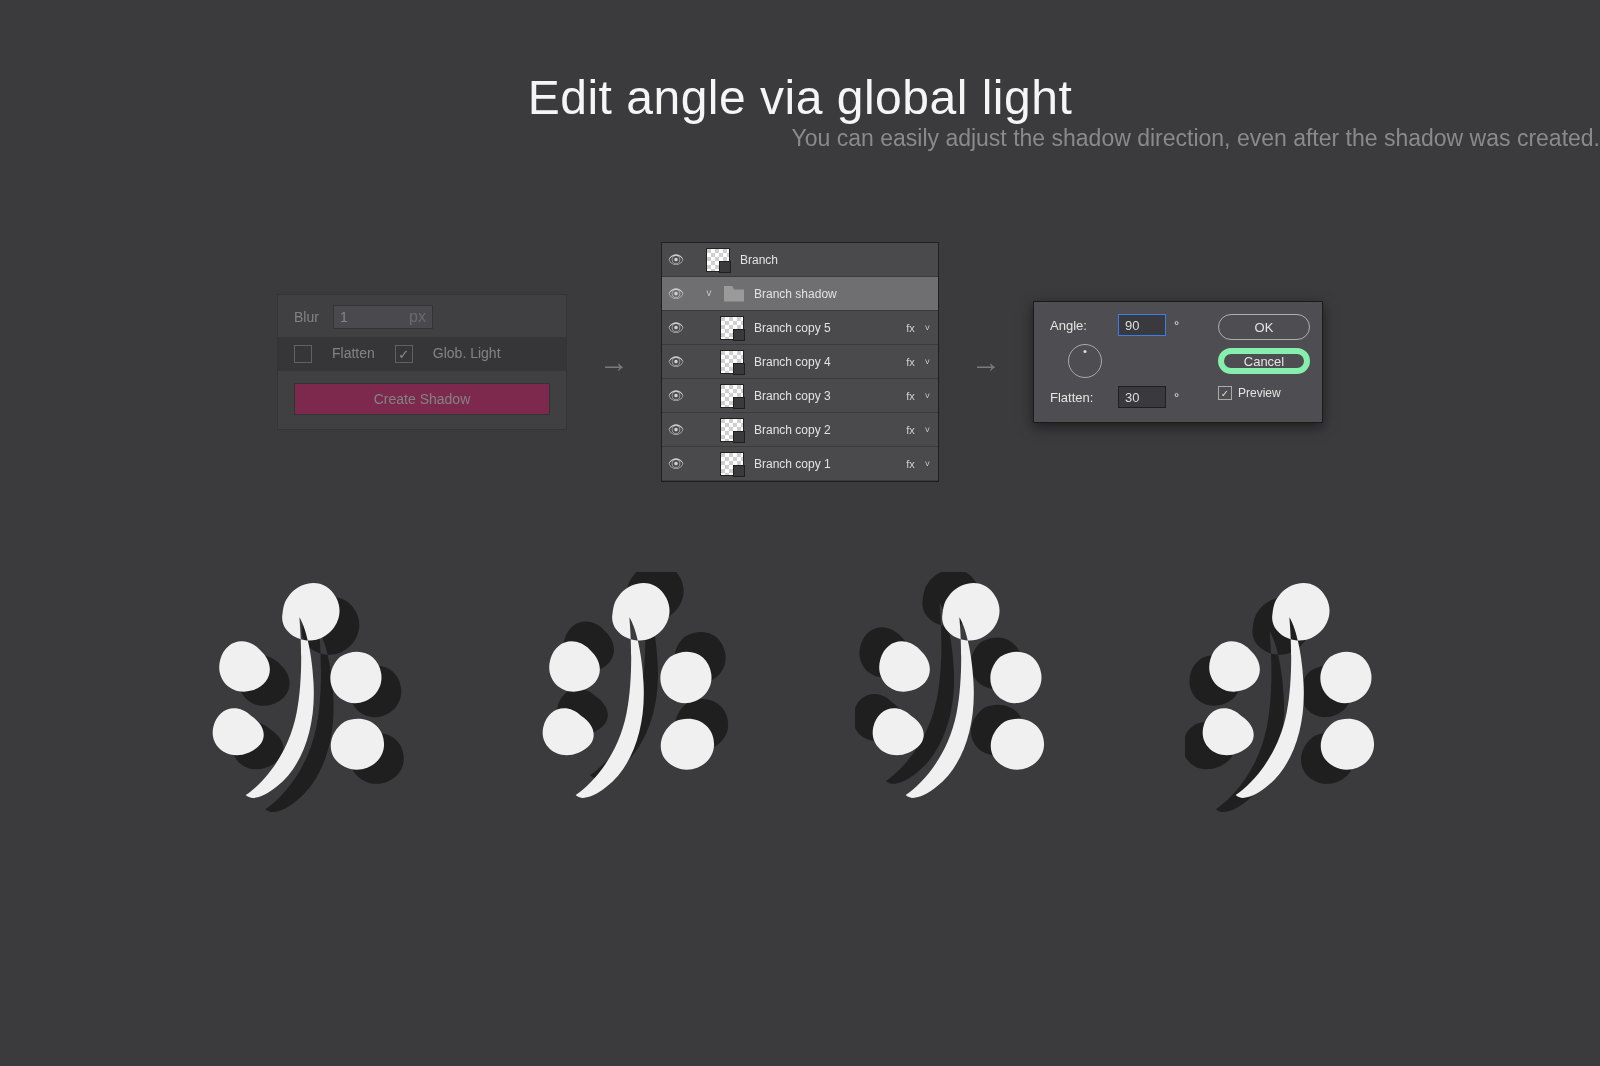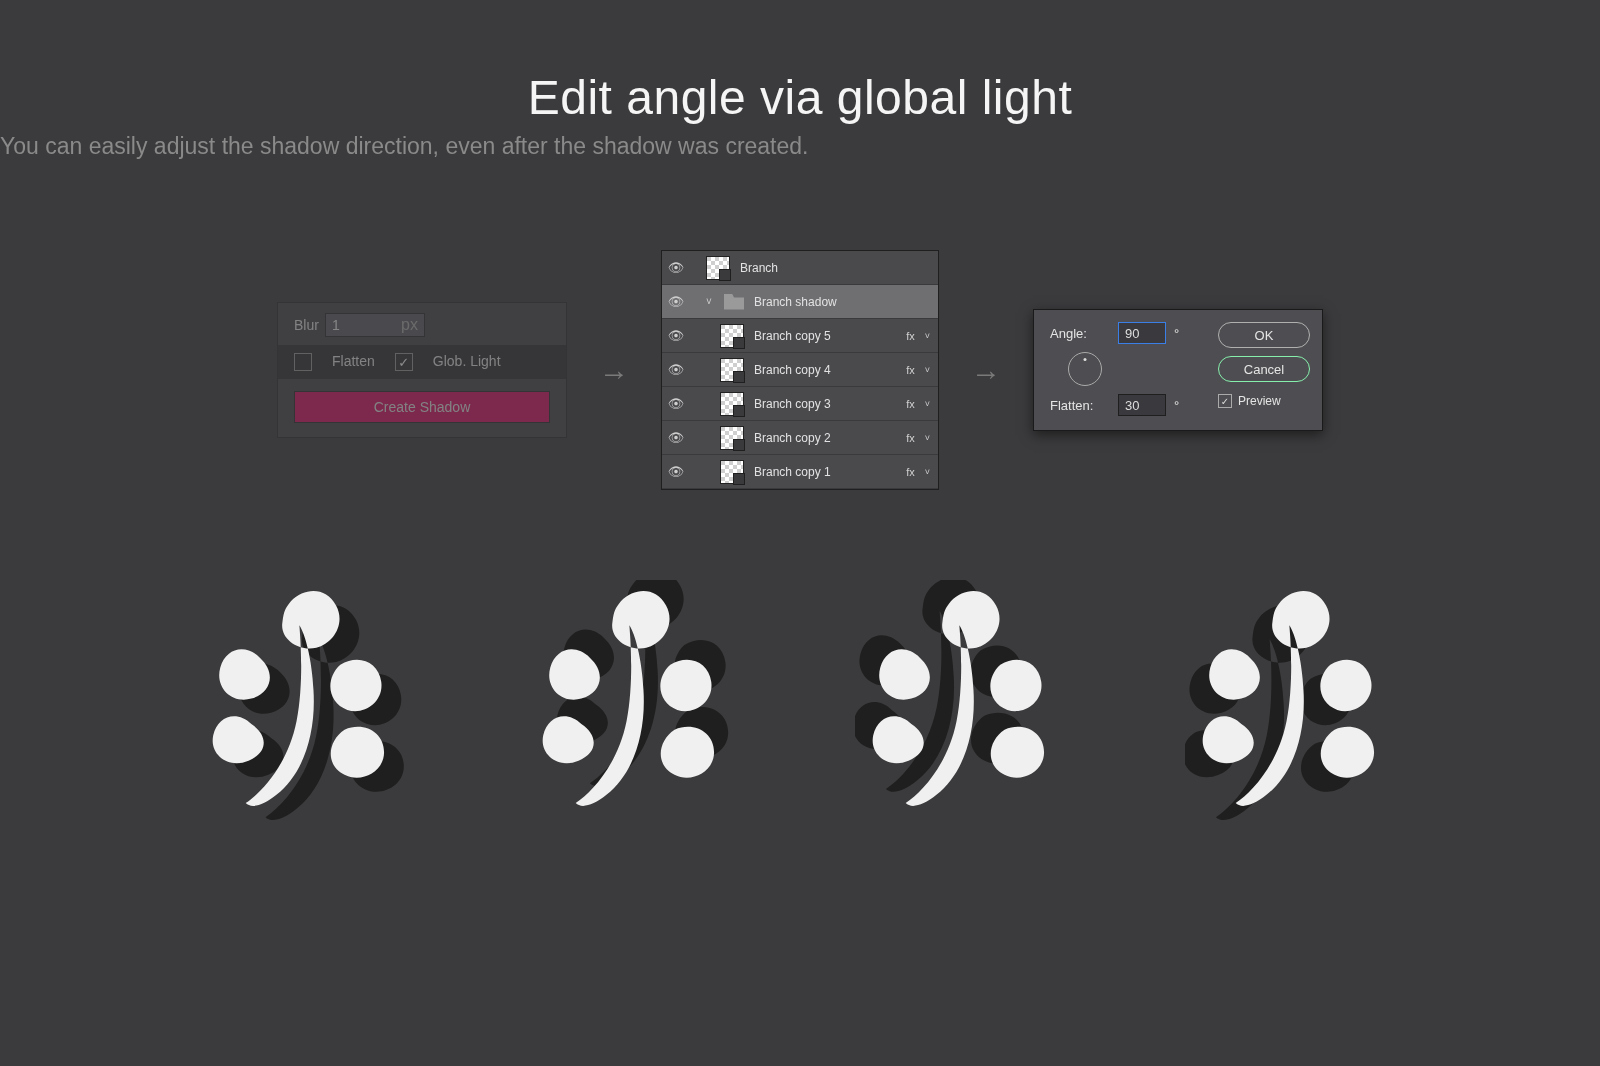--- a/index.html
+++ b/index.html
@@ -14,24 +14,24 @@
   }
   .title {
     text-align: center;
     font-size: 48px;
     font-weight: 300;
     color: #f5f5f5;
     padding-top: 70px;
     letter-spacing: 0.5px;
   }
   .subtitle {
-    text-align: left;
+    text-align: right;
     font-size: 23px;
     color: #8a8a8a;
-    margin-top: 8px;
+    margin-top: 0;
     font-weight: 300;
   }
   .row {
     display: flex;
     align-items: center;
     justify-content: center;
     margin-top: 90px;
     gap: 32px;
   }
   .arrow {
@@ -47,21 +47,21 @@
     border: 1px solid #2f2f32;
     opacity: 0.5;
     padding: 0 0 10px 0;
     font-size: 14px;
     color: #c8c8c8;
   }
   .panel1 .blur-row {
     display: flex;
     align-items: center;
     padding: 10px 16px 8px 16px;
-    gap: 6px;
+    gap: 14px;
   }
   .panel1 .blur-input {
     background: #5a5a60;
     border: 1px solid #2f2f32;
     width: 100px;
     height: 24px;
     color: #cfcfcf;
     padding: 0 6px;
     display: flex;
     align-items: center;
@@ -199,21 +199,21 @@
     content: "";
     position: absolute;
     width: 3px; height: 3px;
     background: #ddd;
     border-radius: 50%;
     top: 5px; left: 50%;
     transform: translateX(-50%);
   }
   .gl-btn {
     height: 26px;
-    border: 1px solid #86efac;
+    border: 6px solid #86efac;
     border-radius: 14px;
     display: flex; align-items: center; justify-content: center;
     color: #e4e4e4;
     background: transparent;
   }
   .gl-btn.primary { border: 1.5px solid #b0b0b0; }
   .gl-prev { display: flex; align-items: center; gap: 6px; font-size: 12px; padding-top: 4px; }
   .gl-chk {
     width: 14px; height: 14px;
     border: 1px solid #aaa;

